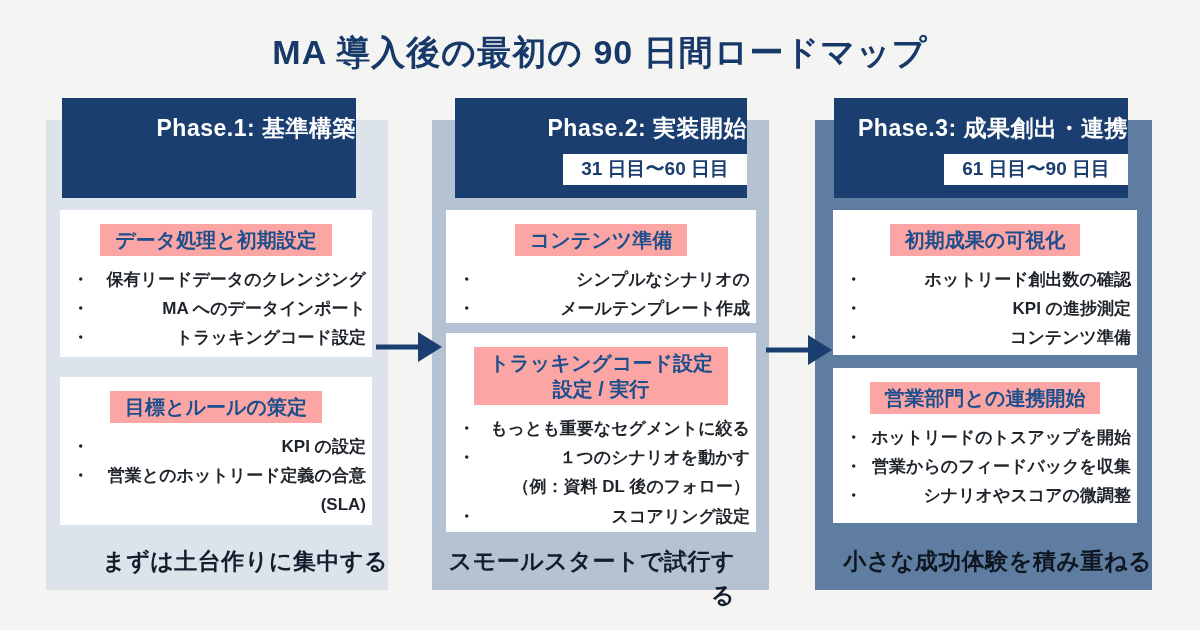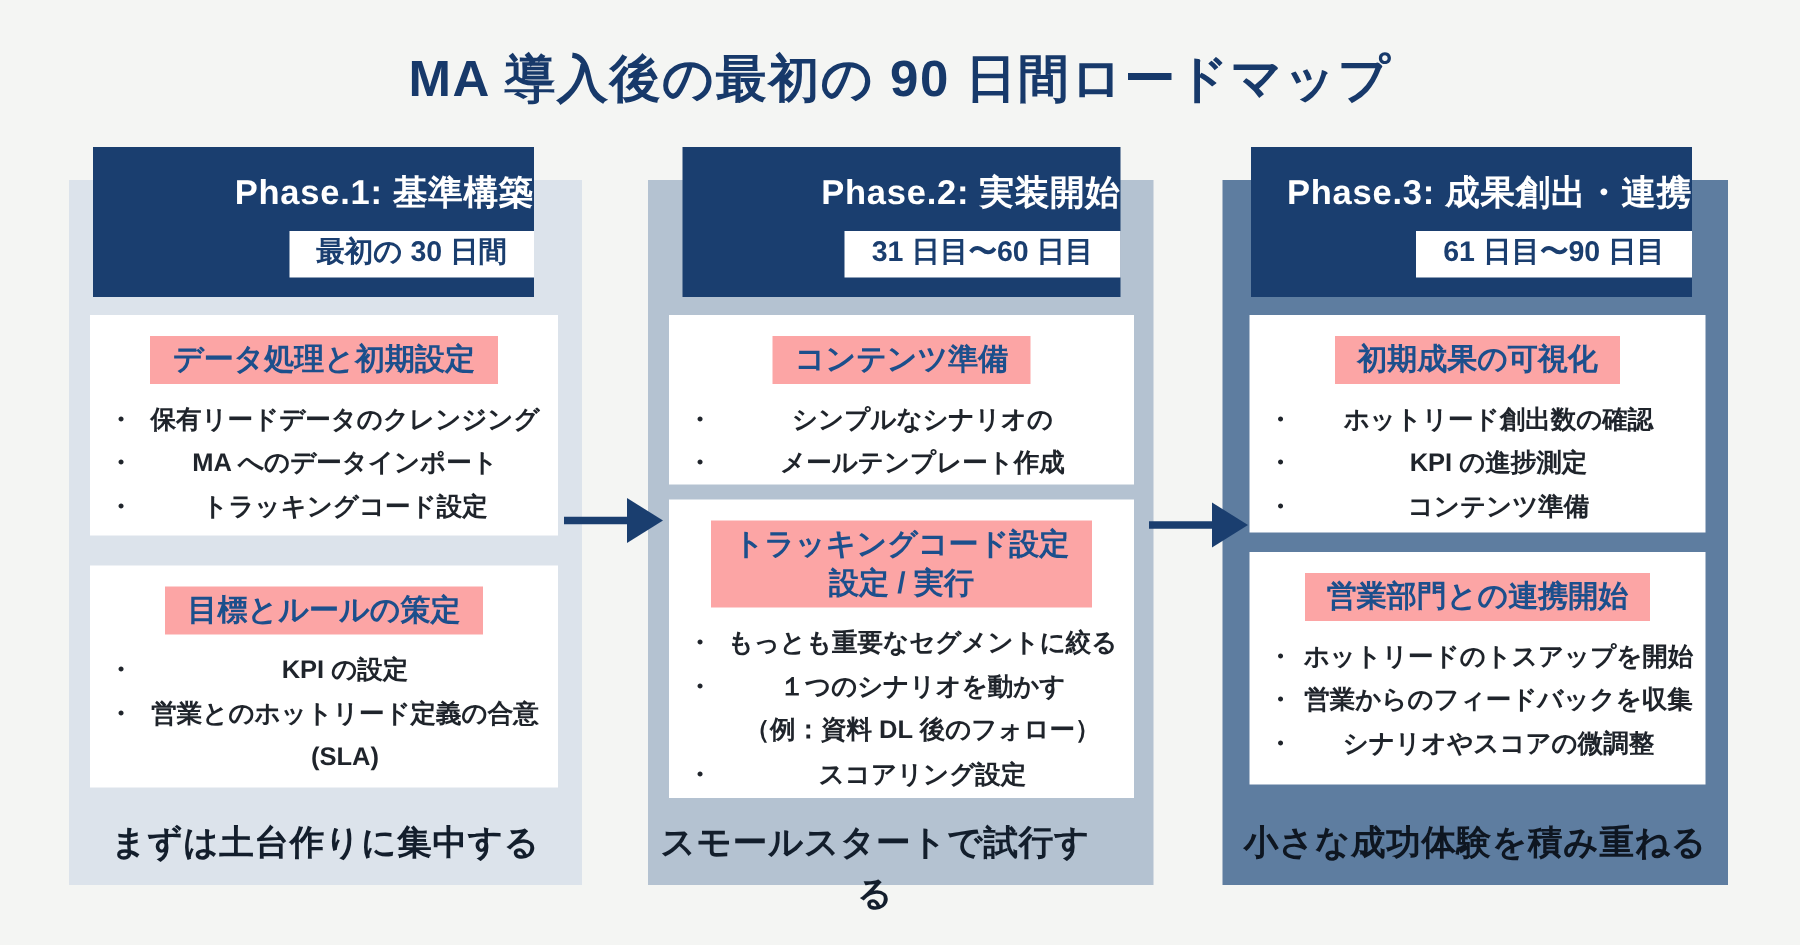--- a/index.html
+++ b/index.html
@@ -51,37 +51,37 @@
   .c2b { left:446px; top:333px; width:310px; height:199px; }
   .c3a { left:833px; top:210px; width:304px; height:145px; }
   .c3b { left:833px; top:368px; width:304px; height:155px; }
 
   .card-heading {
     display:inline-block; background:#fca5a5; color:#1c4f8c;
     font-size:20px; font-weight:bold; line-height:1.3;
     padding:3px 15px; white-space:pre-line;
   }
   .task-list {
-    list-style:none; text-align:center;
+    list-style:none; text-align:right;
     margin-top:9px; padding:0 6px 0 12px;
   }
   .task-list li {
     position:relative; padding-left:22px;
     font-size:17px; font-weight:bold; color:#1f242b;
     line-height:1.72; white-space:pre-line;
   }
   .task-list li::before {
     content:"\30FB"; 
     position:absolute; left:0; top:0;
   }
 
   
   .phase-summary {
     position:absolute; height:34px; line-height:34px;
-    text-align:center; font-size:23px; font-weight:bold;
+    text-align:right; font-size:23px; font-weight:bold;
     color:#131e2c; letter-spacing:0.5px;
   }
   .s1 { left:46px;  width:342px; top:544px; }
   .s2 { left:432px; width:303px; top:544px; }
   .s3 { left:815px; width:337px; top:544px; color:#0e1621; }
 
   .arrow { position:absolute; width:70px; height:36px; }
   .a1 { left:374px; top:329px; }
   .a2 { left:764px; top:332px; }
 </style>
@@ -91,21 +91,20 @@
 <div class="stage">
 
   <div class="page-title">MA 導入後の最初の 90 日間ロードマップ</div>
 
   <div class="col col-1"></div>
   <div class="col col-2"></div>
   <div class="col col-3"></div>
 
   <div class="phase-header ph-1">
     <div class="phase-name">Phase.1: 基準構築</div>
-    <div class="phase-period">最初の 30 日間</div>
   </div>
   <div class="card c1a">
     <span class="card-heading">データ処理と初期設定</span>
     <ul class="task-list">
       <li>保有リードデータのクレンジング</li>
       <li>MA へのデータインポート</li>
       <li>トラッキングコード設定</li>
     </ul>
   </div>
   <div class="card c1b">

